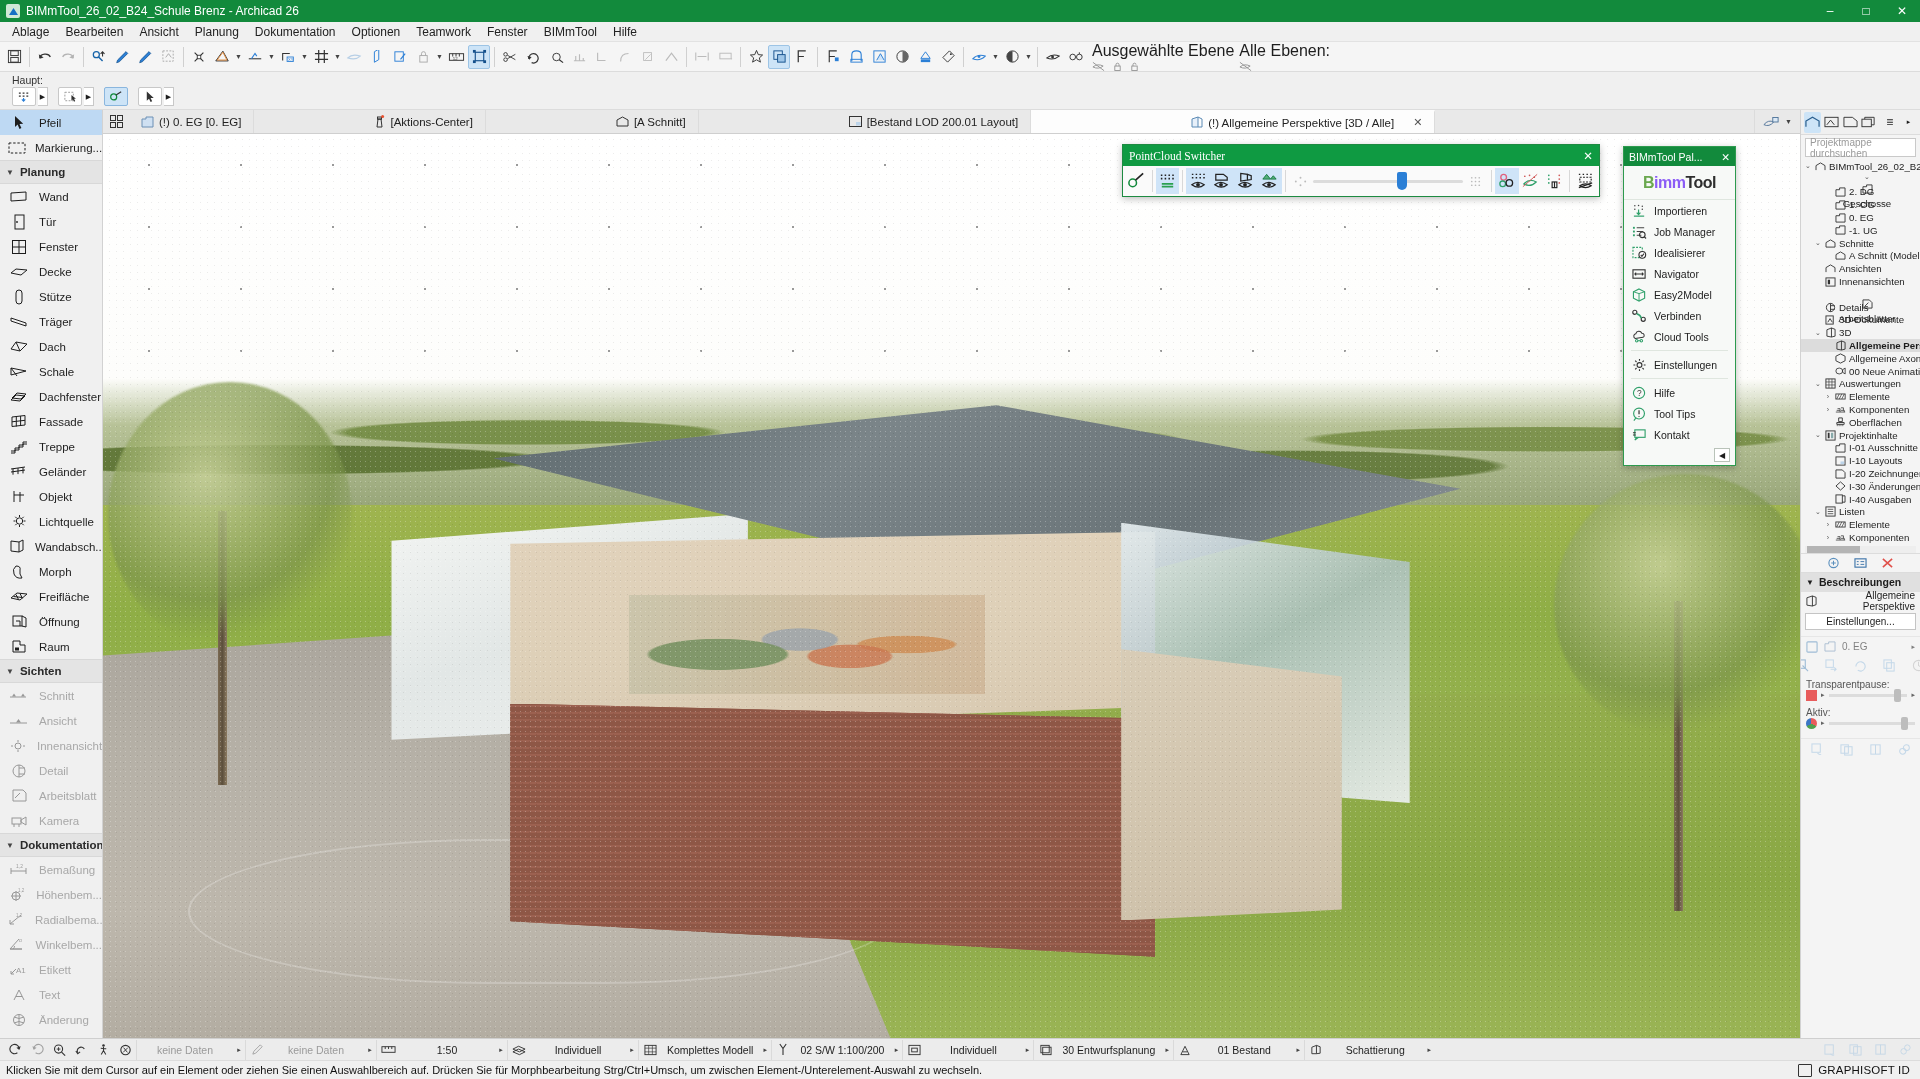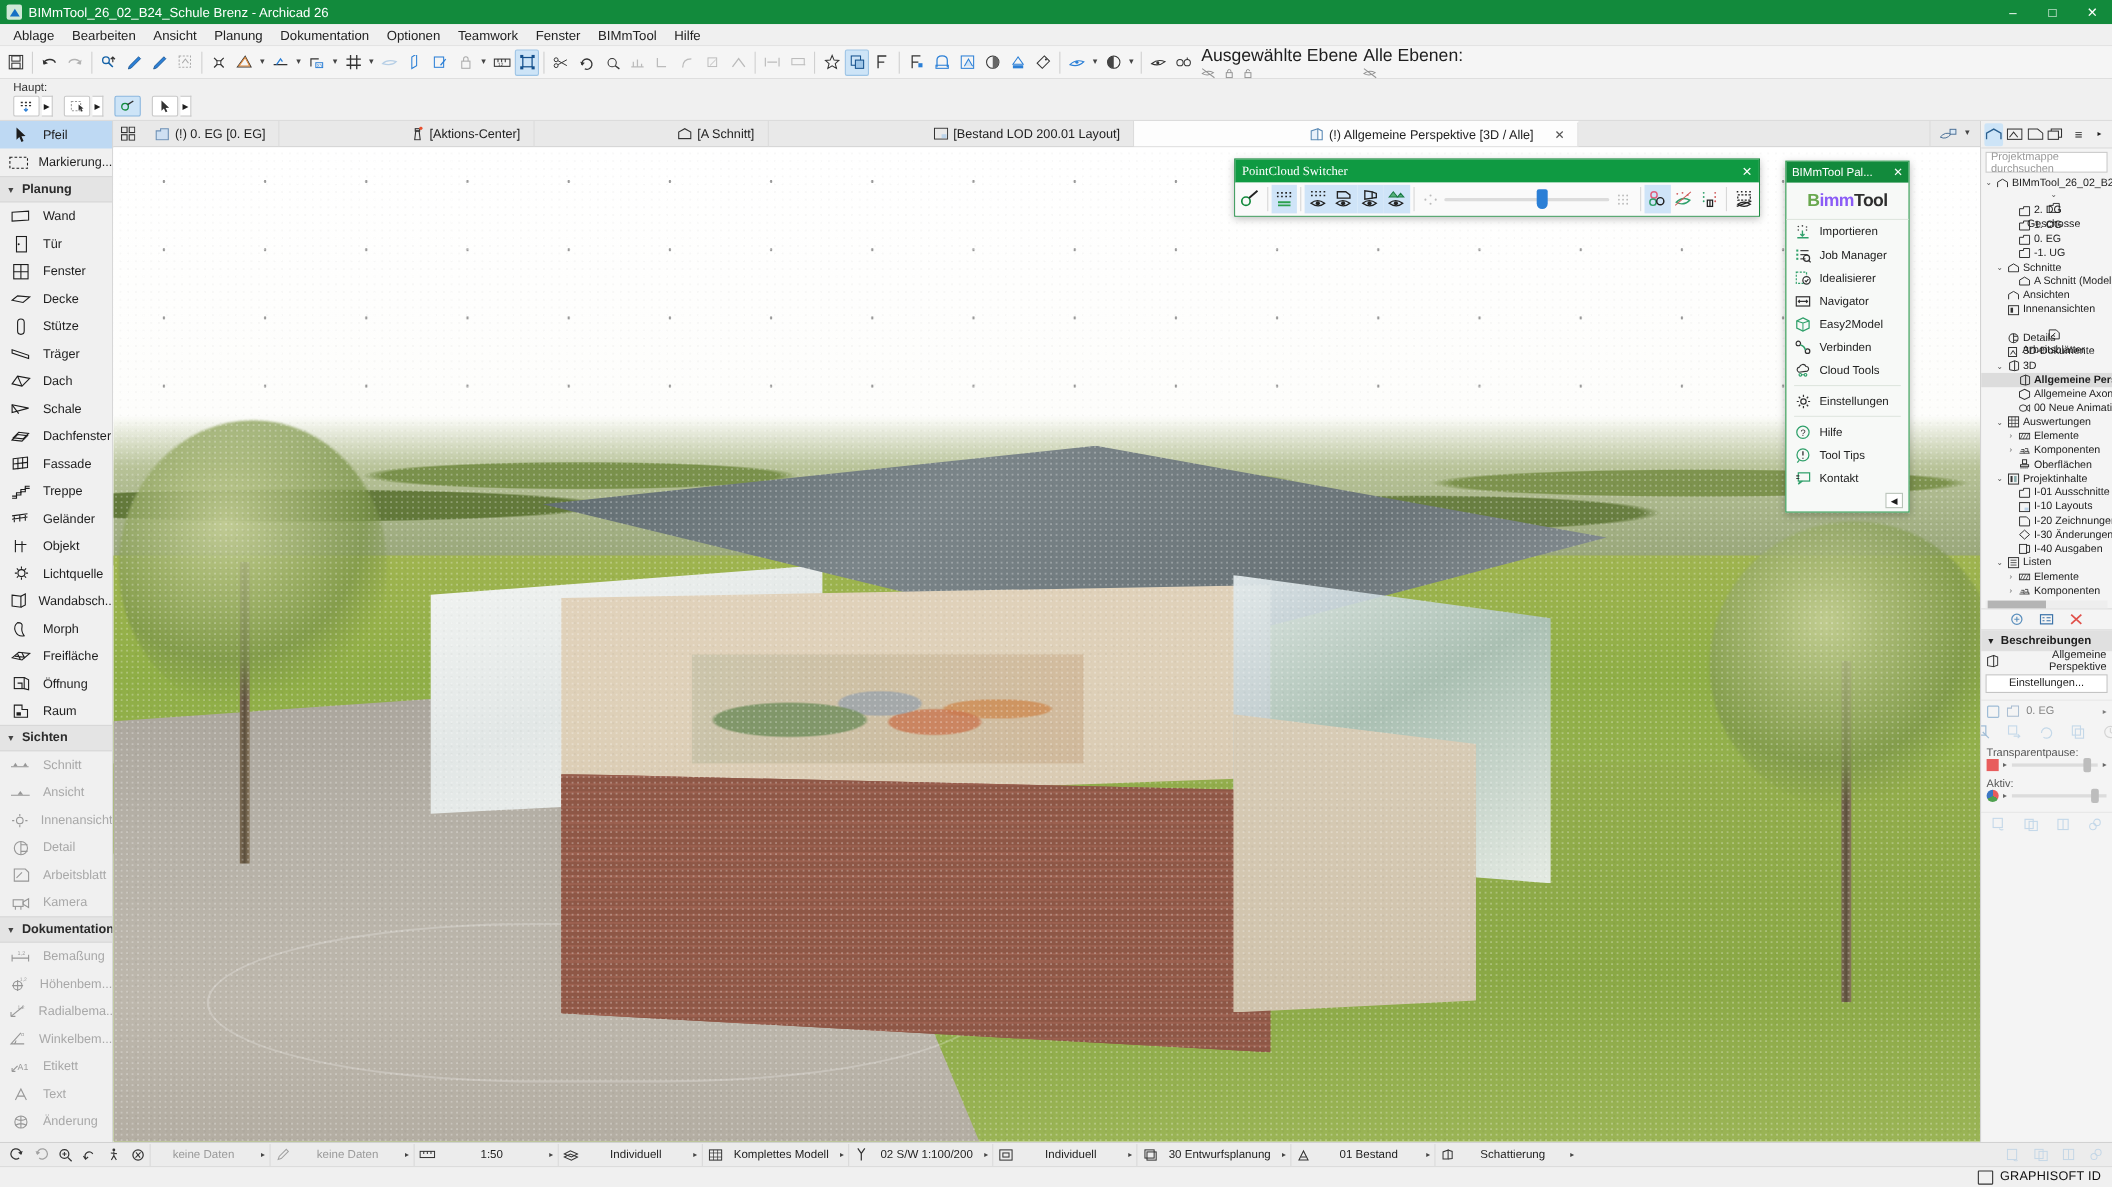--- a/index.html
+++ b/index.html
@@ -1893,18 +1893,19 @@
       <span>
           <svg width="13" height="13" viewBox="0 0 14 14">
             <circle cx="5" cy="9" r="3" fill="none" stroke="#9ec2e0"></circle>
             <circle cx="9" cy="5" r="3" fill="none" stroke="#9ec2e0"></circle>
           </svg>
         </span>
     </div>
   </div>
 
   <div class="msgbar">
+    <span>Klicken Sie mit dem Cursor auf ein Element oder ziehen Sie einen Auswahlbereich auf. Drücken Sie für Morphbearbeitung Strg/Ctrl+Umsch, um zwischen Element-/Unterelement-Auswahl zu wechseln.</span>
     <span class="msg-right">
       <span class="gs-box"></span>
       <span>GRAPHISOFT ID</span>
     </span>
   </div>
 </div>
 
 </body></html>

